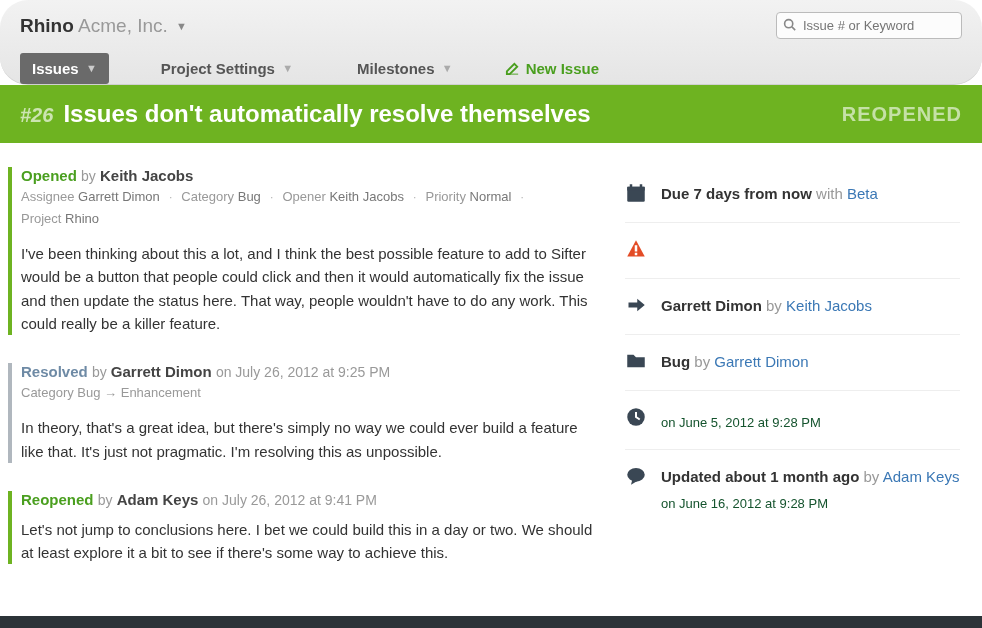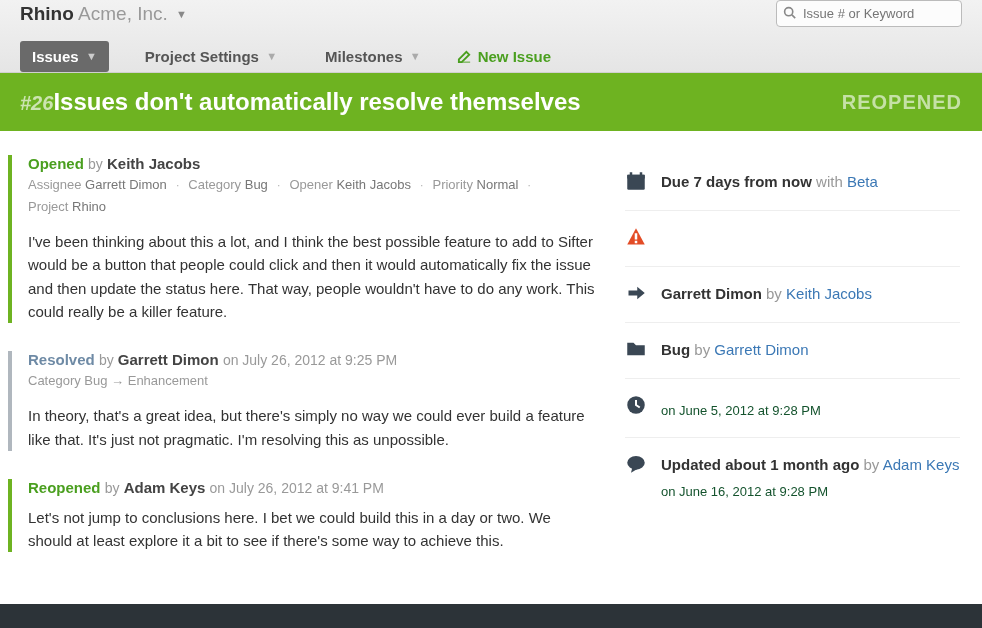--- a/index.html
+++ b/index.html
@@ -2,55 +2,56 @@
 <html><head>
 <meta charset="utf-8">
 <style>
 * { margin: 0; padding: 0; box-sizing: border-box; }
 body { font-family: "Helvetica Neue", Arial, sans-serif; font-size: 14px; color: #333; background: #2c3338; }
 .app { background: #fff; }
 .header {
   background: #e8e8e8;
   background: linear-gradient(#f2f2f2, #e5e5e5);
   border-bottom: 1px solid #d0d0d0;
-  padding: 0 20px 0;
+  padding: 12px 20px 0;
+  border-radius: 28px;
 }
 .header-top { display: flex; justify-content: space-between; align-items: center; margin-bottom: 14px; }
 .breadcrumb { font-size: 19px; color: #555; }
 .breadcrumb .project { font-weight: bold; color: #333; }
 .breadcrumb .org { color: #999; }
 .chevron-down-icon { display: inline-block; font-size: 11px; color: #888; margin-left: 3px; vertical-align: 2px; }
 .search-wrap { position: relative; }
 .search-input {
   width: 186px; padding: 5px 8px 5px 26px;
   border: 1px solid #bbb; border-radius: 4px; font-size: 13px;
   background: #fcfcfc; color: #555;
 }
 .search-icon { position: absolute; left: 7px; top: 5px; color: #888; font-size: 13px; }
-.nav-tabs { display: flex; gap: 24px; align-items: center; }
+.nav-tabs { display: flex; gap: 40px; align-items: center; }
 .nav-tab {
   padding: 7px 12px; font-size: 15px; font-weight: bold; color: #555;
   cursor: pointer; border-radius: 3px;
 }
 .nav-tab.active { background: #6a6a6a; color: #fff; }
 .nav-tab .chevron-down-icon { color: #aaa; }
 .nav-tab.active .chevron-down-icon { color: #ccc; }
 .new-issue { color: #4a9f1f; font-weight: bold; font-size: 15px; display: flex; align-items: center; gap: 6px; cursor: pointer; }
 .title-bar {
   background: #6eb321; color: #fff; padding: 15px 20px;
   display: flex; justify-content: space-between; align-items: center;
 }
-.title-left { display: flex; align-items: baseline; }
+.title-left { display: flex; align-items: baseline; gap: 10px; }
 .issue-num { color: rgba(255,255,255,0.65); font-size: 20px; font-style: italic; font-weight: bold; }
 .issue-title { font-size: 24px; font-weight: bold; }
 .status-label { font-size: 20px; font-weight: 800; color: rgba(255,255,255,0.6); letter-spacing: 1px; }
 .content { display: flex; background: #fff; }
 .comments { flex: 1; padding: 24px 0 24px 0; }
 .sidebar { width: 365px; padding: 24px 22px 32px 8px; }
-.comment { border-left: 4px solid; padding: 0 22px 0 16px; margin-bottom: 28px; margin-left: 8px; }
+.comment { border-left: 4px solid; padding: 0 22px 0 9px; margin-bottom: 28px; margin-left: 8px; }
 .comment.opened { border-color: #6eb321; }
 .comment.resolved { border-color: #b0b7be; }
 .comment.reopened { border-color: #6eb321; }
 .comment-head { margin-bottom: 2px; font-size: 15px; }
 .comment-head .status { font-weight: bold; }
 .comment.opened .status { color: #4a9f1f; }
 .comment.resolved .status { color: #6e8aa5; }
 .comment.reopened .status { color: #4a9f1f; }
 .comment-head .by { color: #999; font-size: 14px; }
 .comment-head .author { font-weight: bold; color: #444; }

